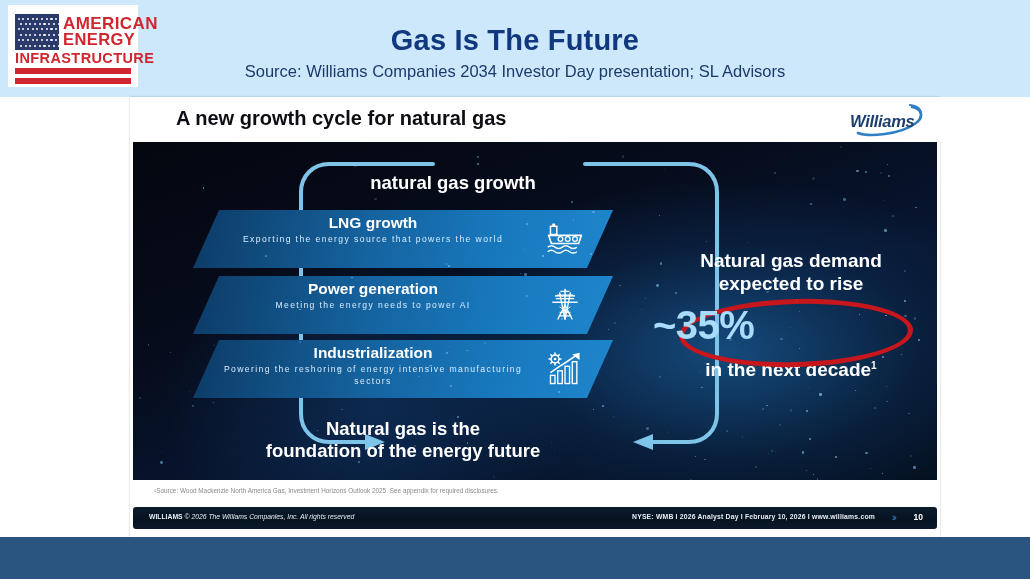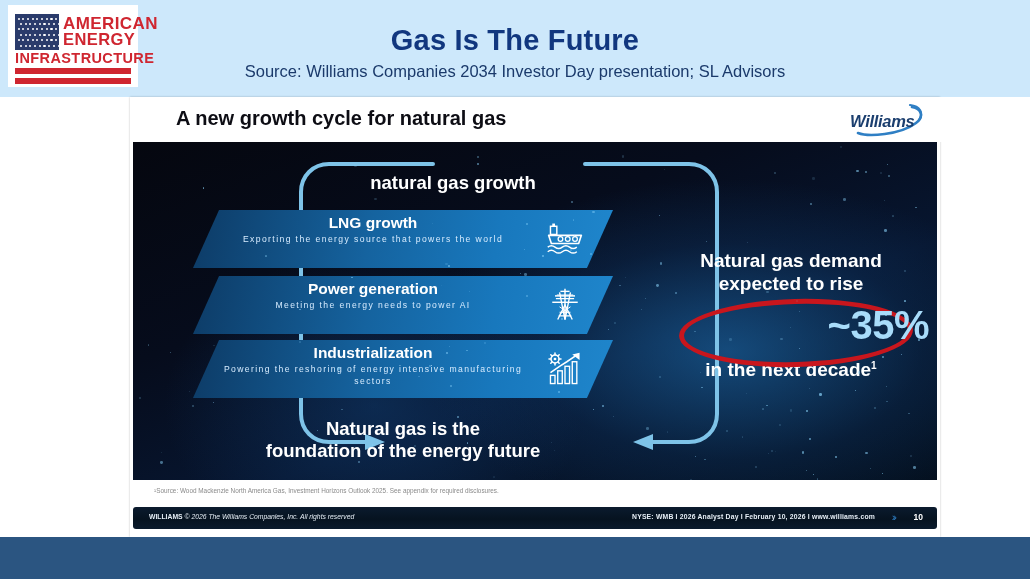--- a/index.html
+++ b/index.html
@@ -241,21 +241,21 @@
   }
   .stat-big-wrap {
     position: relative;
     height: 56px;
     margin-top: 6px;
   }
   .stat-big {
     position: absolute;
     left: 0; top: 2px;
     width: 276px;
-    text-align: right;
+    text-align: left;
     font-size: 40px;
     font-weight: bold;
     color: #a8dcfa;
     letter-spacing: -0.5px;
   }
   .stat-ellipse {
     position: absolute;
     left: 26px; top: -2px;
     width: 224px; height: 58px;
     border: 5px solid #c8161d;

